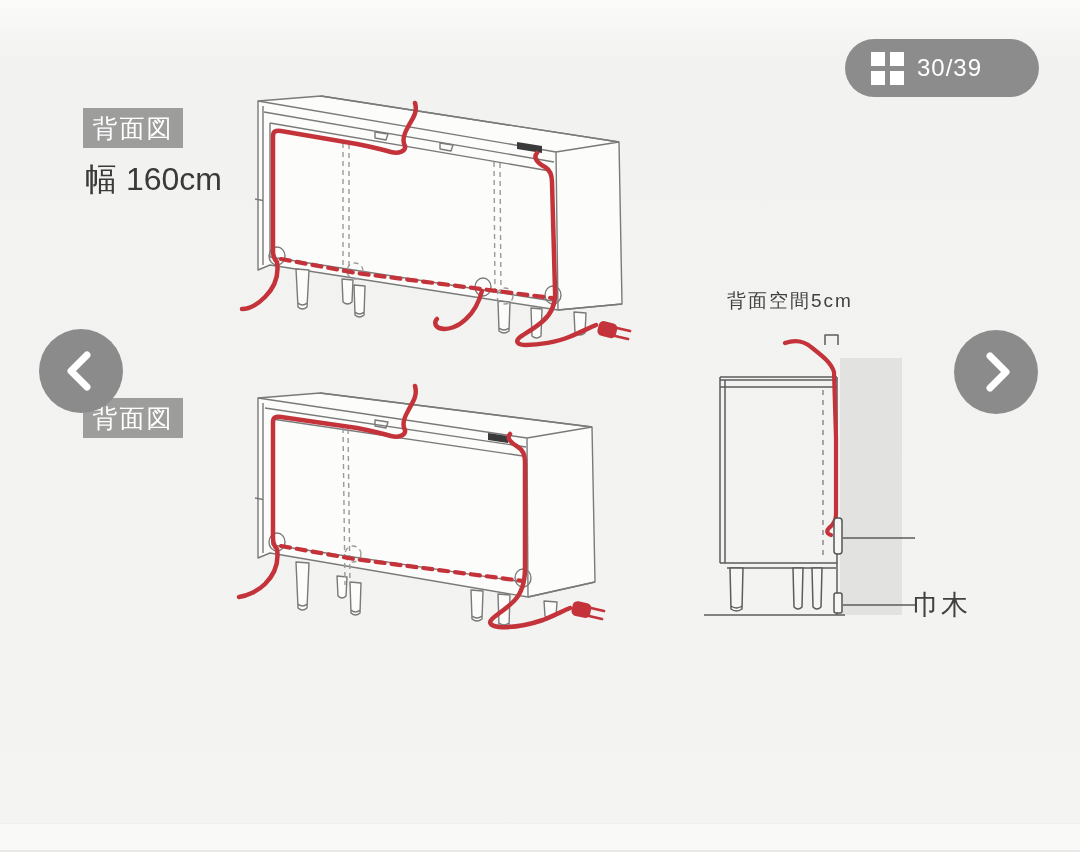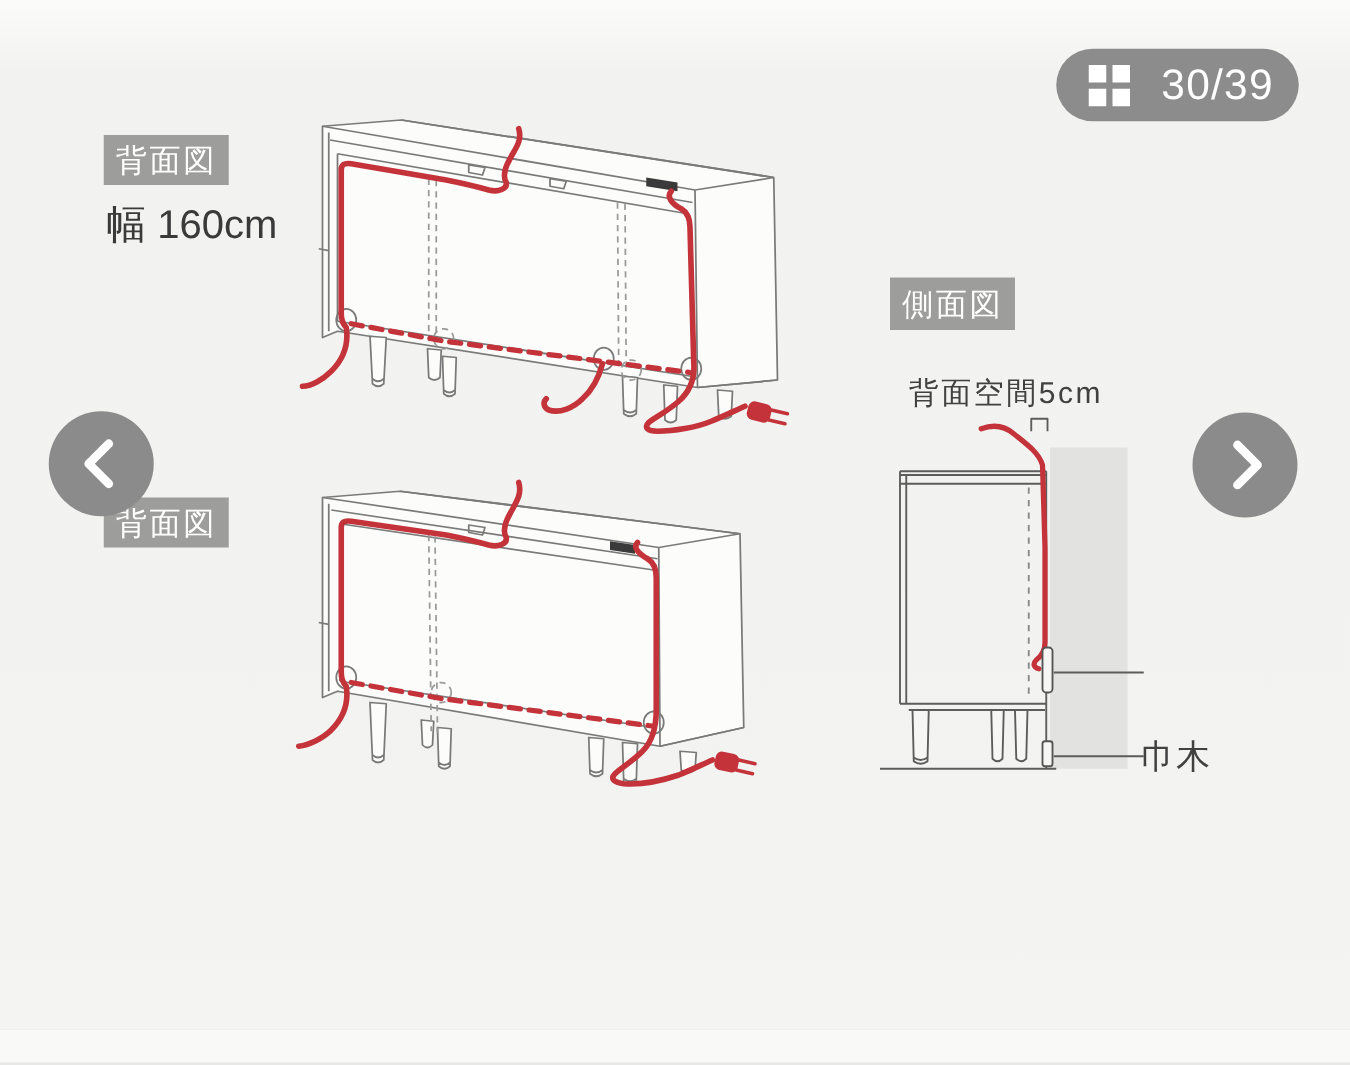--- a/index.html
+++ b/index.html
@@ -6,31 +6,31 @@
   .stage{
     position:relative;width:1080px;height:852px;overflow:hidden;
     background:linear-gradient(180deg,#fbfbfa 0%,#f2f2f1 7%,#f3f3f2 88%,#f5f5f4 100%);
     font-family:"Liberation Sans","DejaVu Sans",sans-serif;
   }
   .footer-strip{position:absolute;left:0;bottom:0;width:1080px;height:26px;background:#f9f9f8;border-top:1px solid #f0f0ee;border-bottom:2px solid #e8e8e6;}
   
   .badge{position:absolute;left:845px;top:39px;width:194px;height:58px;border-radius:29px;background:#8c8c8c;display:flex;align-items:center;gap:13px;padding:0;box-sizing:border-box;border:none;cursor:pointer;}
   .grid-icon{display:grid;grid-template-columns:14px 14px;grid-template-rows:14px 14px;gap:5px;margin-left:26px;}
   .grid-icon span{background:#ffffff;}
-  .badge-text{color:#ffffff;font-size:34px;letter-spacing:1px;margin-left:12px;}
+  .badge-text{color:#ffffff;font-size:24px;letter-spacing:1px;}
   
   .tag{position:absolute;background:#9d9d9c;color:#fff;font-size:25px;letter-spacing:2px;display:flex;align-items:center;justify-content:center;}
   .tag1{left:83px;top:108px;width:100px;height:40px;}
   .tag2{left:83px;top:398px;width:100px;height:40px;}
   .tag3{left:712px;top:222px;width:100px;height:42px;}
   .dim{position:absolute;color:#3a3a3a;font-size:32px;}
   .dim1{left:85px;top:158px;}
   .dim2{left:85px;top:448px;}
   .anno{position:absolute;color:#414141;}
-  .gap-label{left:727px;top:298px;font-size:24px;letter-spacing:2px;}
+  .gap-label{left:727px;top:288px;font-size:19px;letter-spacing:2px;}
   .wall-label{left:856px;top:371px;font-size:27px;}
   .outlet-label{left:913px;top:523px;font-size:24px;letter-spacing:1px;}
   .baseboard-label{left:913px;top:587px;font-size:27px;letter-spacing:1px;}
   
   .nav{position:absolute;width:84px;height:84px;border-radius:50%;background:#8b8b8b;border:none;display:flex;align-items:center;justify-content:center;cursor:pointer;padding:0;}
   .nav-prev{left:39px;top:329px;}
   .nav-next{left:954px;top:330px;}
   
   .caption{position:absolute;left:52px;top:706px;width:1000px;color:#2d2d2d;font-size:32px;line-height:49px;letter-spacing:0.5px;}
   svg{position:absolute;overflow:visible;}
@@ -51,21 +51,20 @@
         <span></span>
       </span>
     <span class="badge-text">30/39</span>
   </button>
 
   <div class="tag tag1">背面図</div>
   <div class="dim dim1">幅 160cm</div>
 
   <div class="tag tag2">背面図</div>
 
-  <div class="tag tag3">側面図</div>
   <div class="anno gap-label">背面空間5cm</div>
   <div class="anno wall-label">壁</div>
   <div class="anno baseboard-label">巾木</div>
 
   <svg class="svg-top" width="430" height="275" viewBox="0 0 430 275">
     <g stroke="#7a7a7a" stroke-width="1.4" fill="none" stroke-linejoin="round">
       <path d="M43,16 L106,11 L404,57 L407,219 L343,225 L55,180 L43,185 Z" fill="#fcfcfb"></path>
       <path d="M43,16 L341,67 M106,11 L404,57 M341,67 L404,57 M341,67 L343,225 M343,225 L407,219"></path>
       <path d="M49,27 L339,77 M55,38 L335,86"></path>
       <path d="M48,21 L48,180 M55,38 L55,172"></path>

